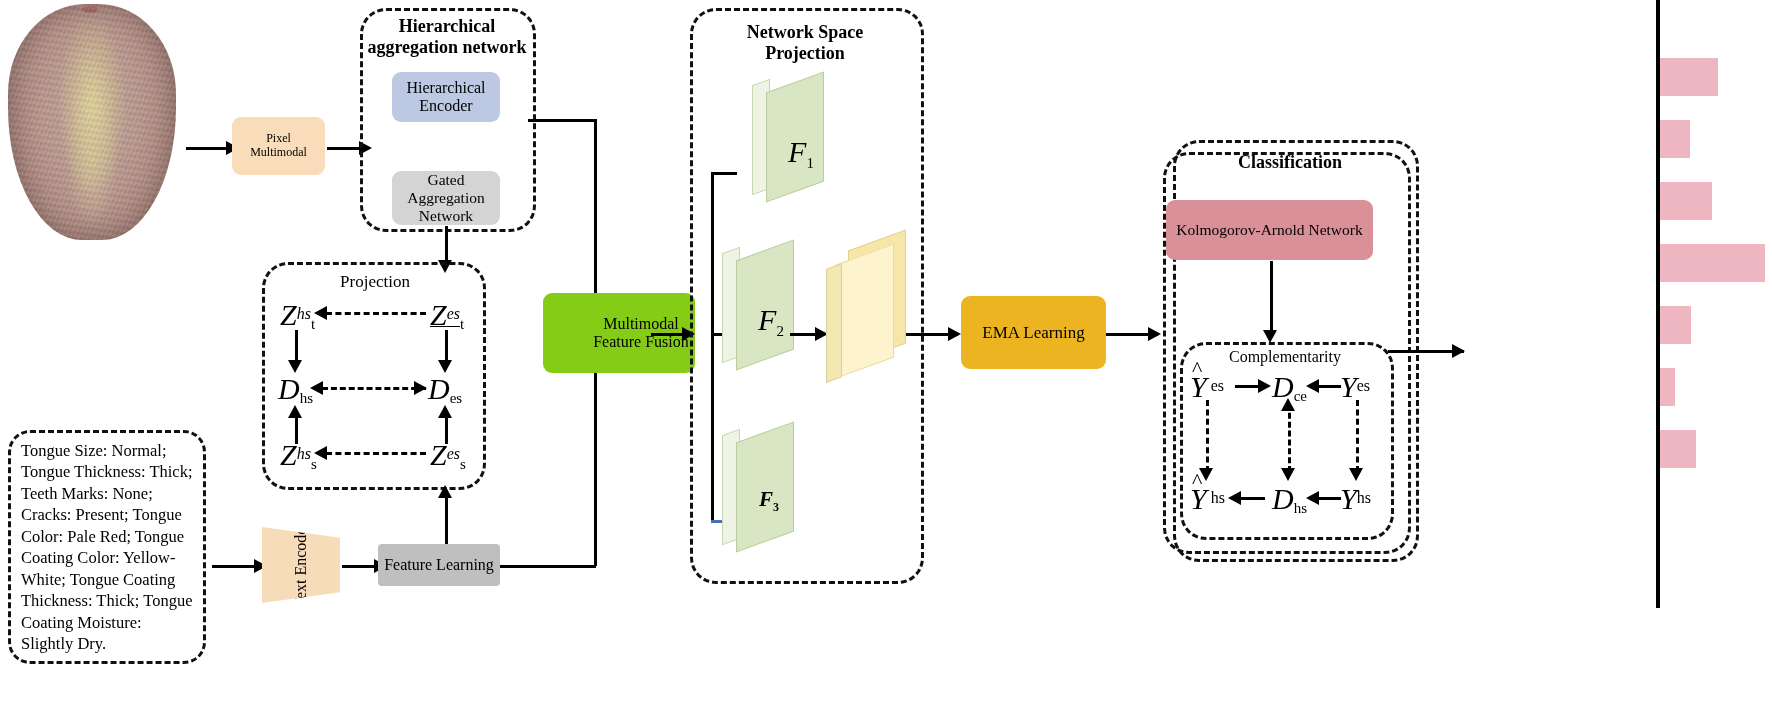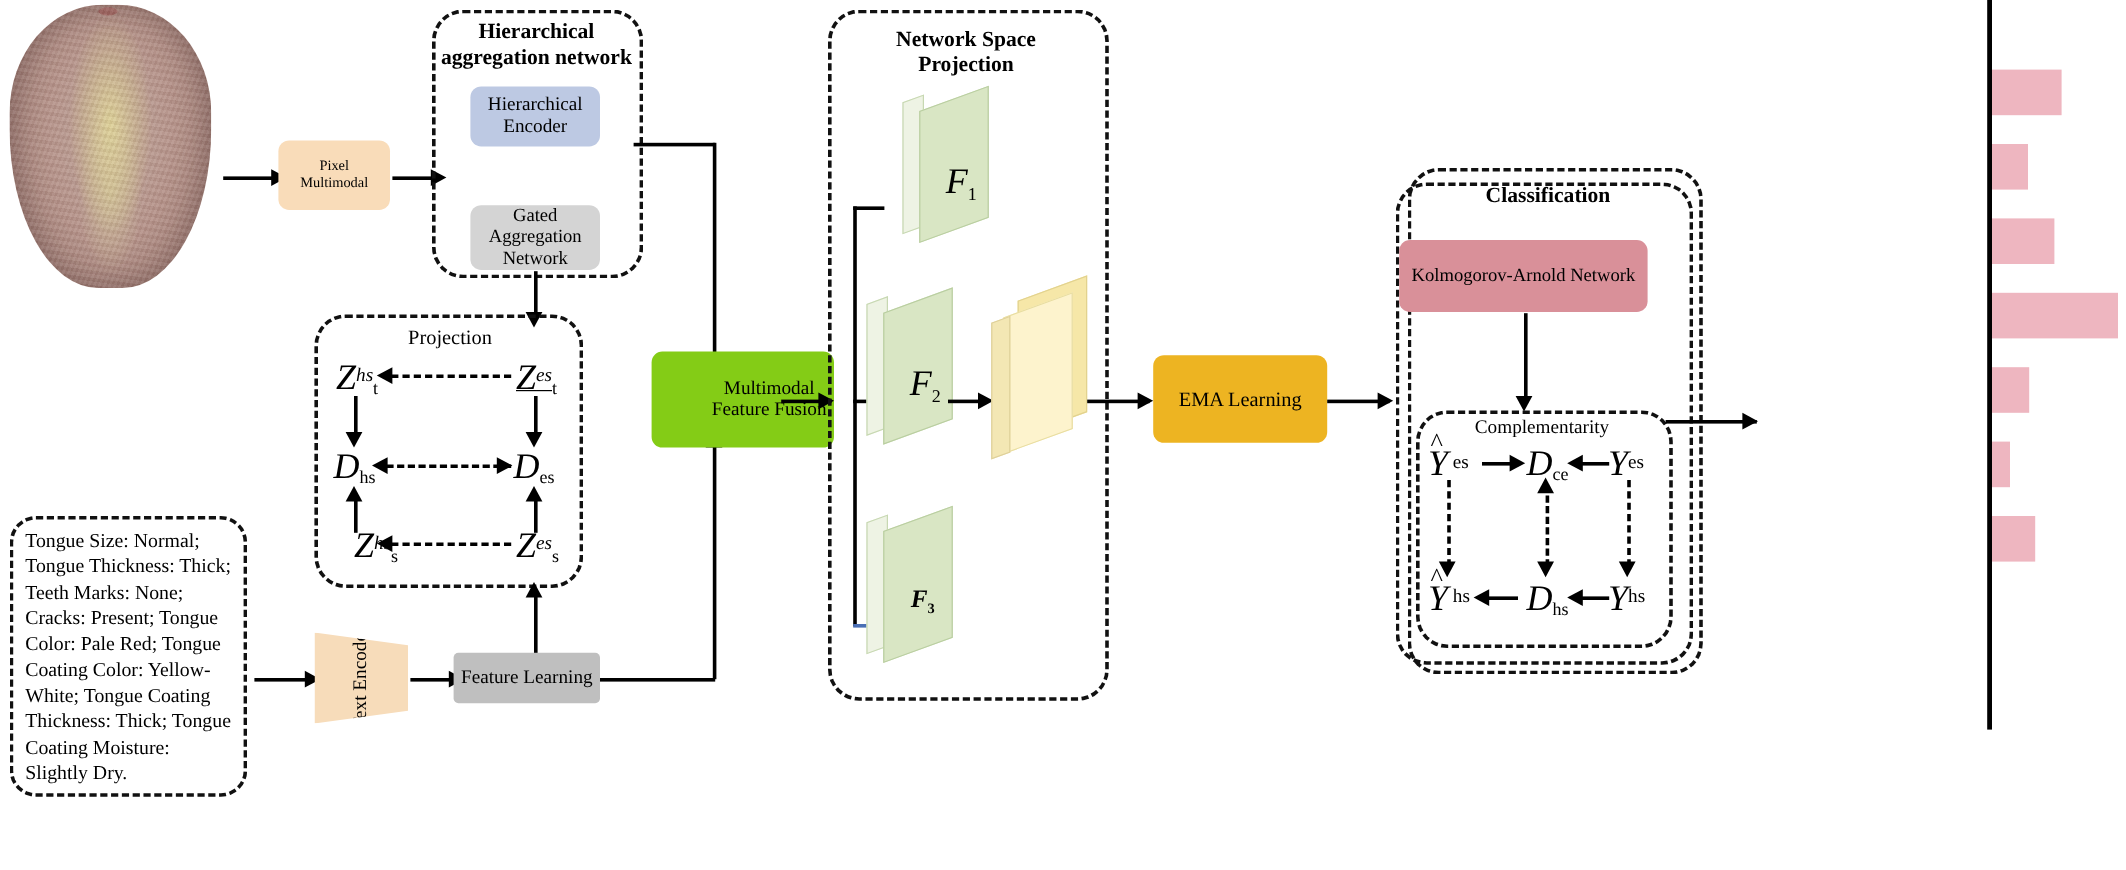--- a/index.html
+++ b/index.html
@@ -125,21 +125,21 @@
 </div>
 <div class="m" style="left:430px;top:298px;text-decoration:underline;">
   <span class="v">Z</span><sup>es</sup><sub>t</sub>
 </div>
 <div class="m" style="left:278px;top:372px;">
   <span class="v">D</span><sub>hs</sub>
 </div>
 <div class="m" style="left:428px;top:372px;">
   <span class="v">D</span><sub>es</sub>
 </div>
-<div class="m" style="left:295px;top:438px;">
+<div class="m" style="left:280px;top:438px;">
   <span class="v">Z</span><sup>hs</sup><sub>s</sub>
 </div>
 <div class="m" style="left:430px;top:438px;">
   <span class="v">Z</span><sup>es</sup><sub>s</sub>
 </div>
 
 <div class="hdash" style="left:326px;top:312px;width:100px;"></div>
 <div class="ar-l" style="left:314px;top:306px;"></div>
 <div class="vline" style="left:295px;top:330px;height:34px;"></div>
 <div class="ar-d" style="left:288px;top:360px;"></div>

